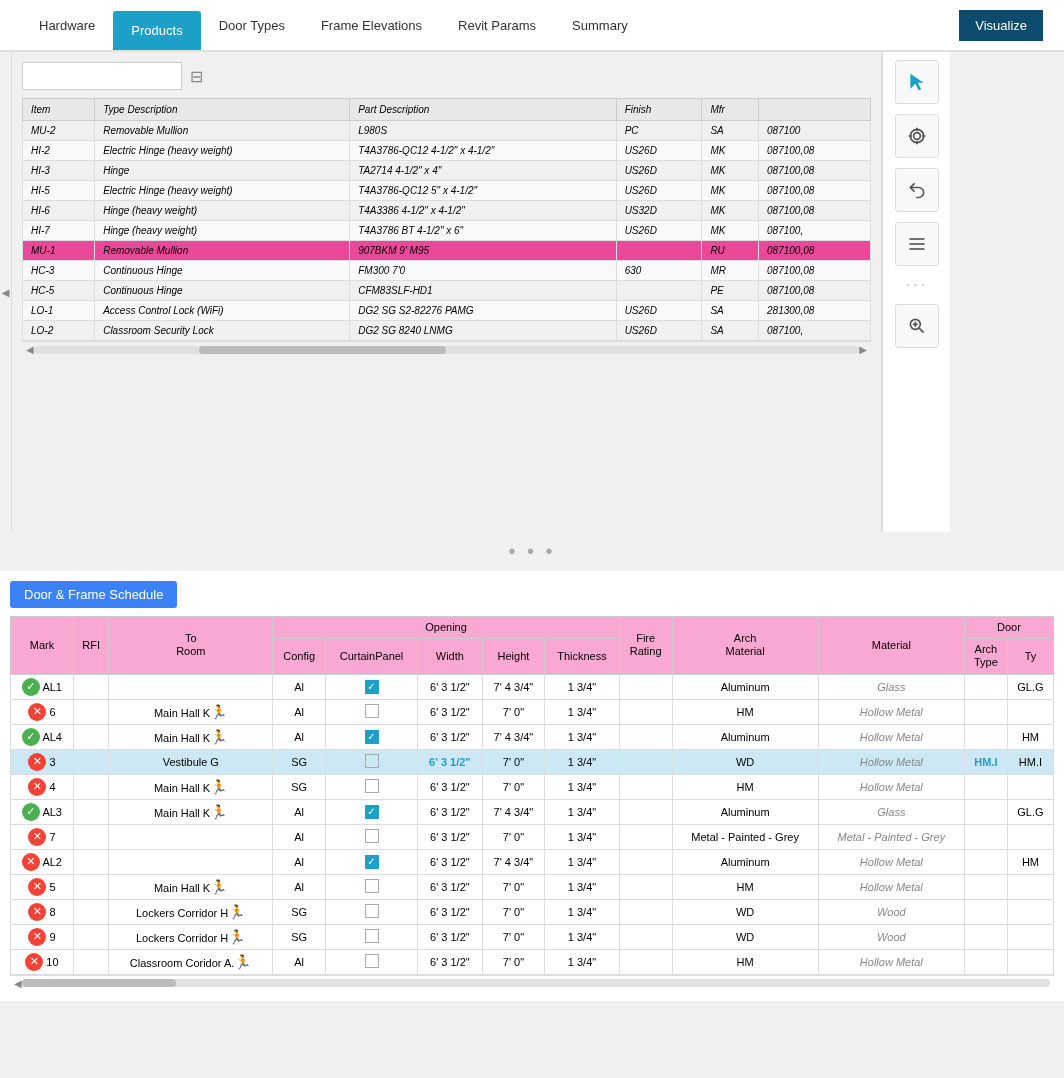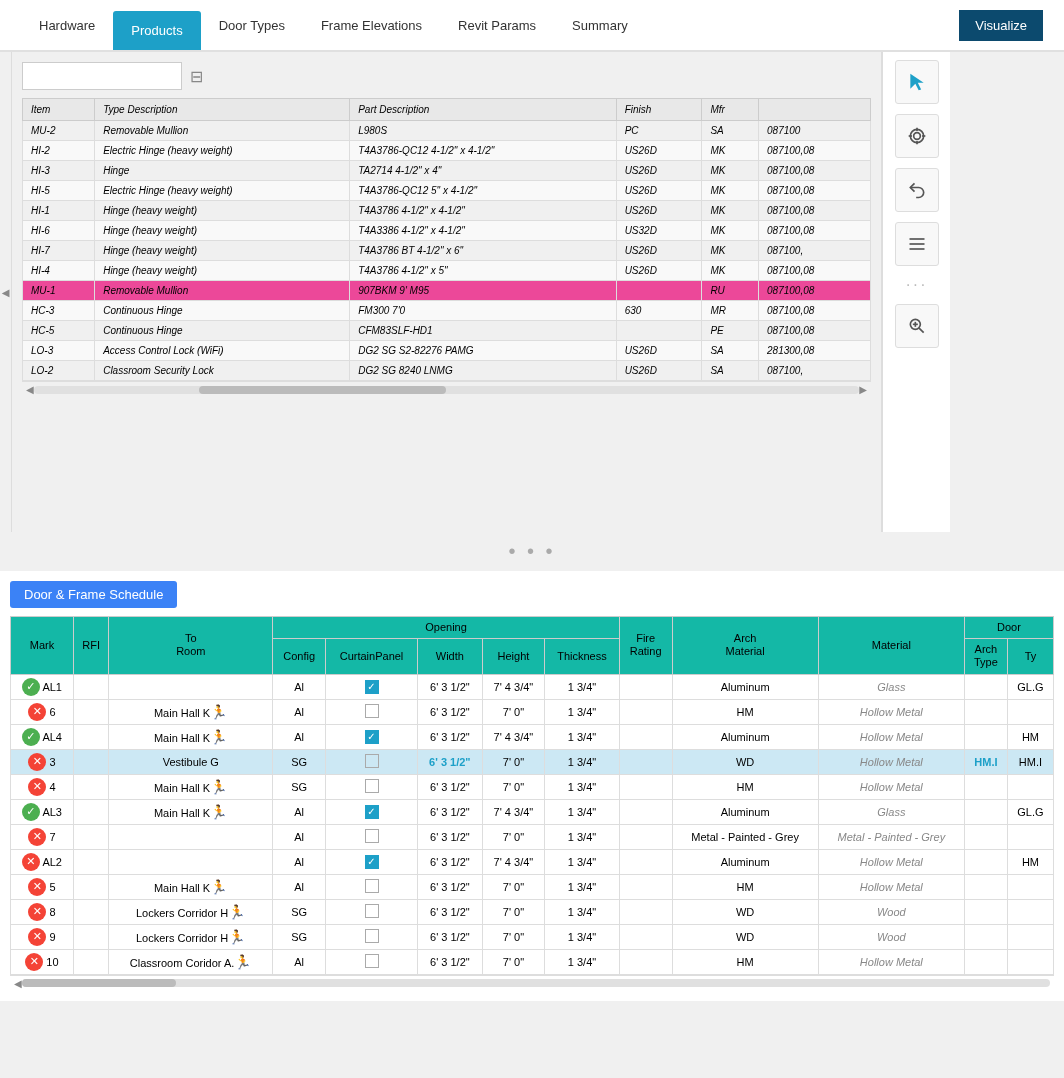--- a/index.html
+++ b/index.html
@@ -125,21 +125,21 @@
       margin-bottom: 8px;
     }
 
     
     .schedule-table {
       width: 100%;
       border-collapse: collapse;
       font-size: 11px;
     }
     .schedule-table th {
-      background: #14b8a6;
+      background: #f9a8d4;
       border: 1px solid #ccc;
       padding: 4px 5px;
       text-align: center;
       font-weight: normal;
       line-height: 1.2;
     }
     .schedule-table td {
       border: 1px solid #ddd;
       padding: 3px 5px;
       text-align: center;
@@ -311,51 +311,35 @@
     </tr>
               <tr>
       <td>HI-5</td>
       <td>Electric Hinge (heavy weight)</td>
       <td>T4A3786-QC12 5" x 4-1/2"</td>
       <td>US26D</td>
       <td>MK</td>
       <td>087100,08</td>
     </tr>
               <tr>
-      <td>HI-1</td>
-      <td>Hinge (heavy weight)</td>
-      <td>T4A3786 4-1/2" x 4-1/2"</td>
-      <td>US26D</td>
-      <td>MK</td>
-      <td>087100,08</td>
-    </tr>
-              <tr>
       <td>HI-6</td>
       <td>Hinge (heavy weight)</td>
       <td>T4A3386 4-1/2" x 4-1/2"</td>
       <td>US32D</td>
       <td>MK</td>
       <td>087100,08</td>
     </tr>
               <tr>
       <td>HI-7</td>
       <td>Hinge (heavy weight)</td>
       <td>T4A3786 BT 4-1/2" x 6"</td>
       <td>US26D</td>
       <td>MK</td>
       <td>087100,</td>
     </tr>
-              <tr>
-      <td>HI-4</td>
-      <td>Hinge (heavy weight)</td>
-      <td>T4A3786 4-1/2" x 5"</td>
-      <td>US26D</td>
-      <td>MK</td>
-      <td>087100,08</td>
-    </tr>
               <tr class="selected">
       <td>MU-1</td>
       <td>Removable Mullion</td>
       <td>907BKM 9' M95</td>
       <td></td>
       <td>RU</td>
       <td>087100,08</td>
     </tr>
               <tr>
       <td>HC-3</td>
@@ -367,21 +351,21 @@
     </tr>
               <tr>
       <td>HC-5</td>
       <td>Continuous Hinge</td>
       <td>CFM83SLF-HD1</td>
       <td></td>
       <td>PE</td>
       <td>087100,08</td>
     </tr>
               <tr>
-      <td>LO-3</td>
+      <td>LO-1</td>
       <td>Access Control Lock (WiFi)</td>
       <td>DG2 SG S2-82276 PAMG</td>
       <td>US26D</td>
       <td>SA</td>
       <td>281300,08</td>
     </tr>
               <tr>
       <td>LO-2</td>
       <td>Classroom Security Lock</td>
       <td>DG2 SG 8240 LNMG</td>

